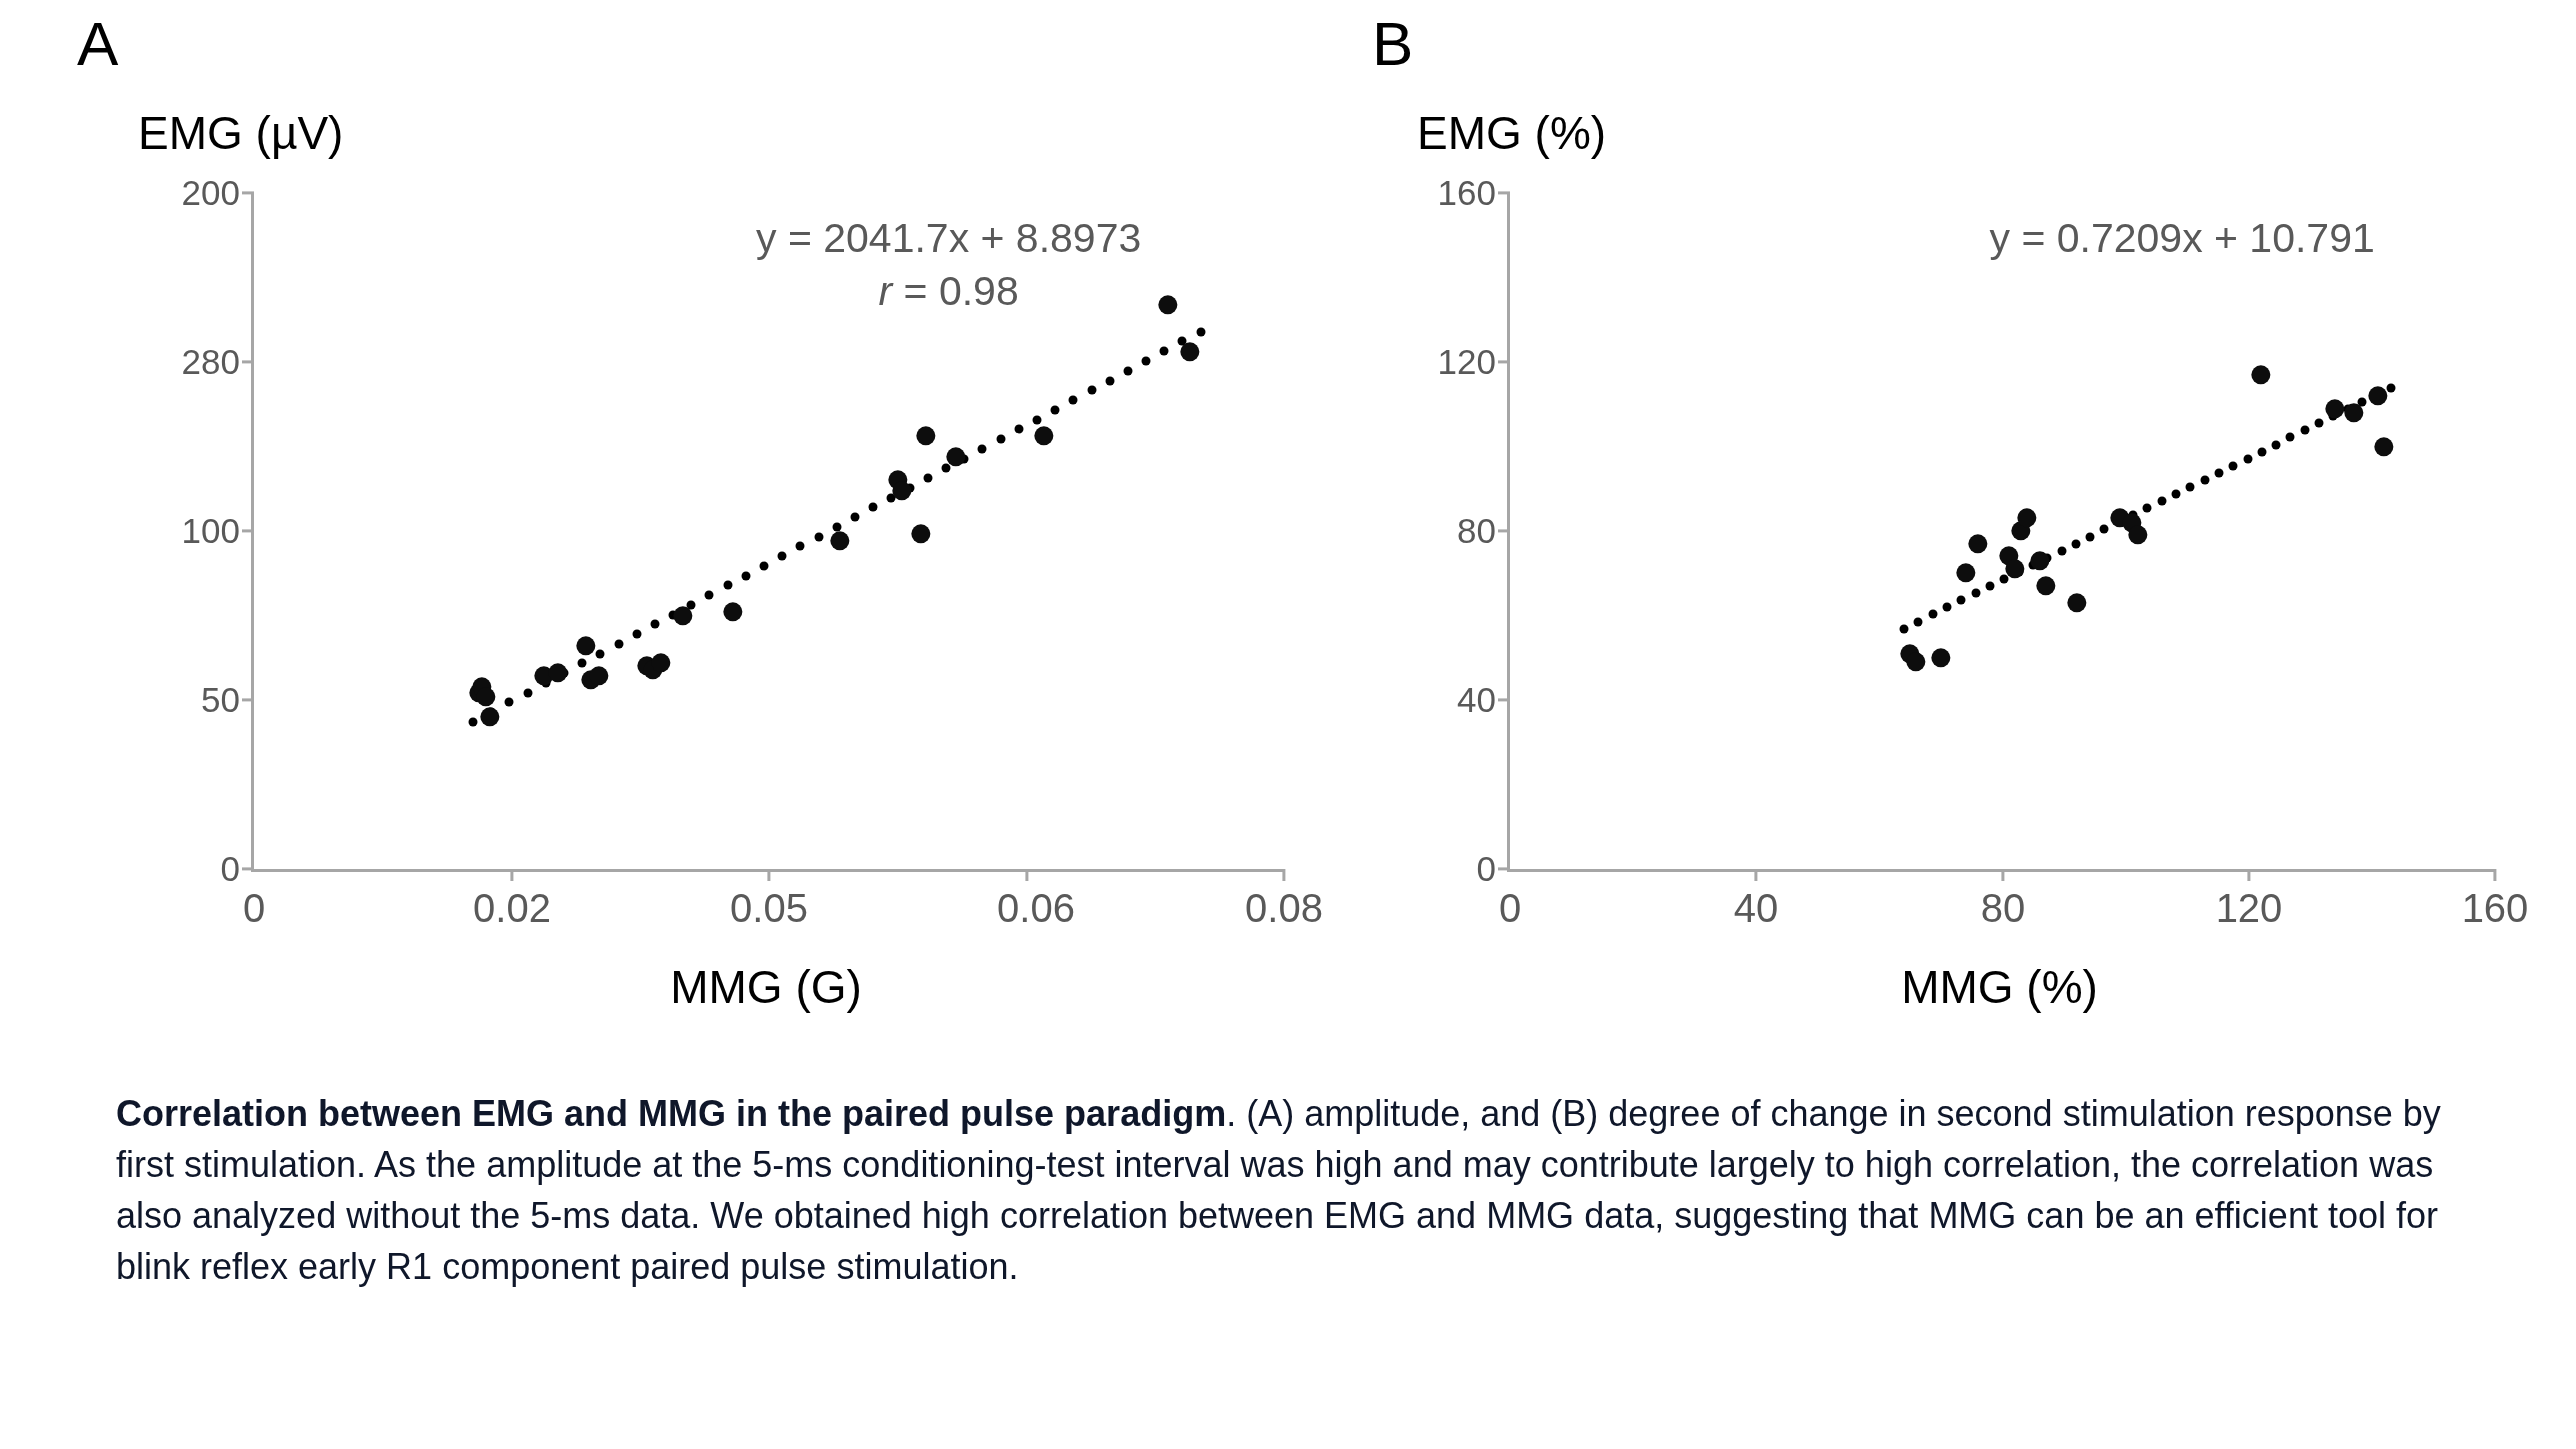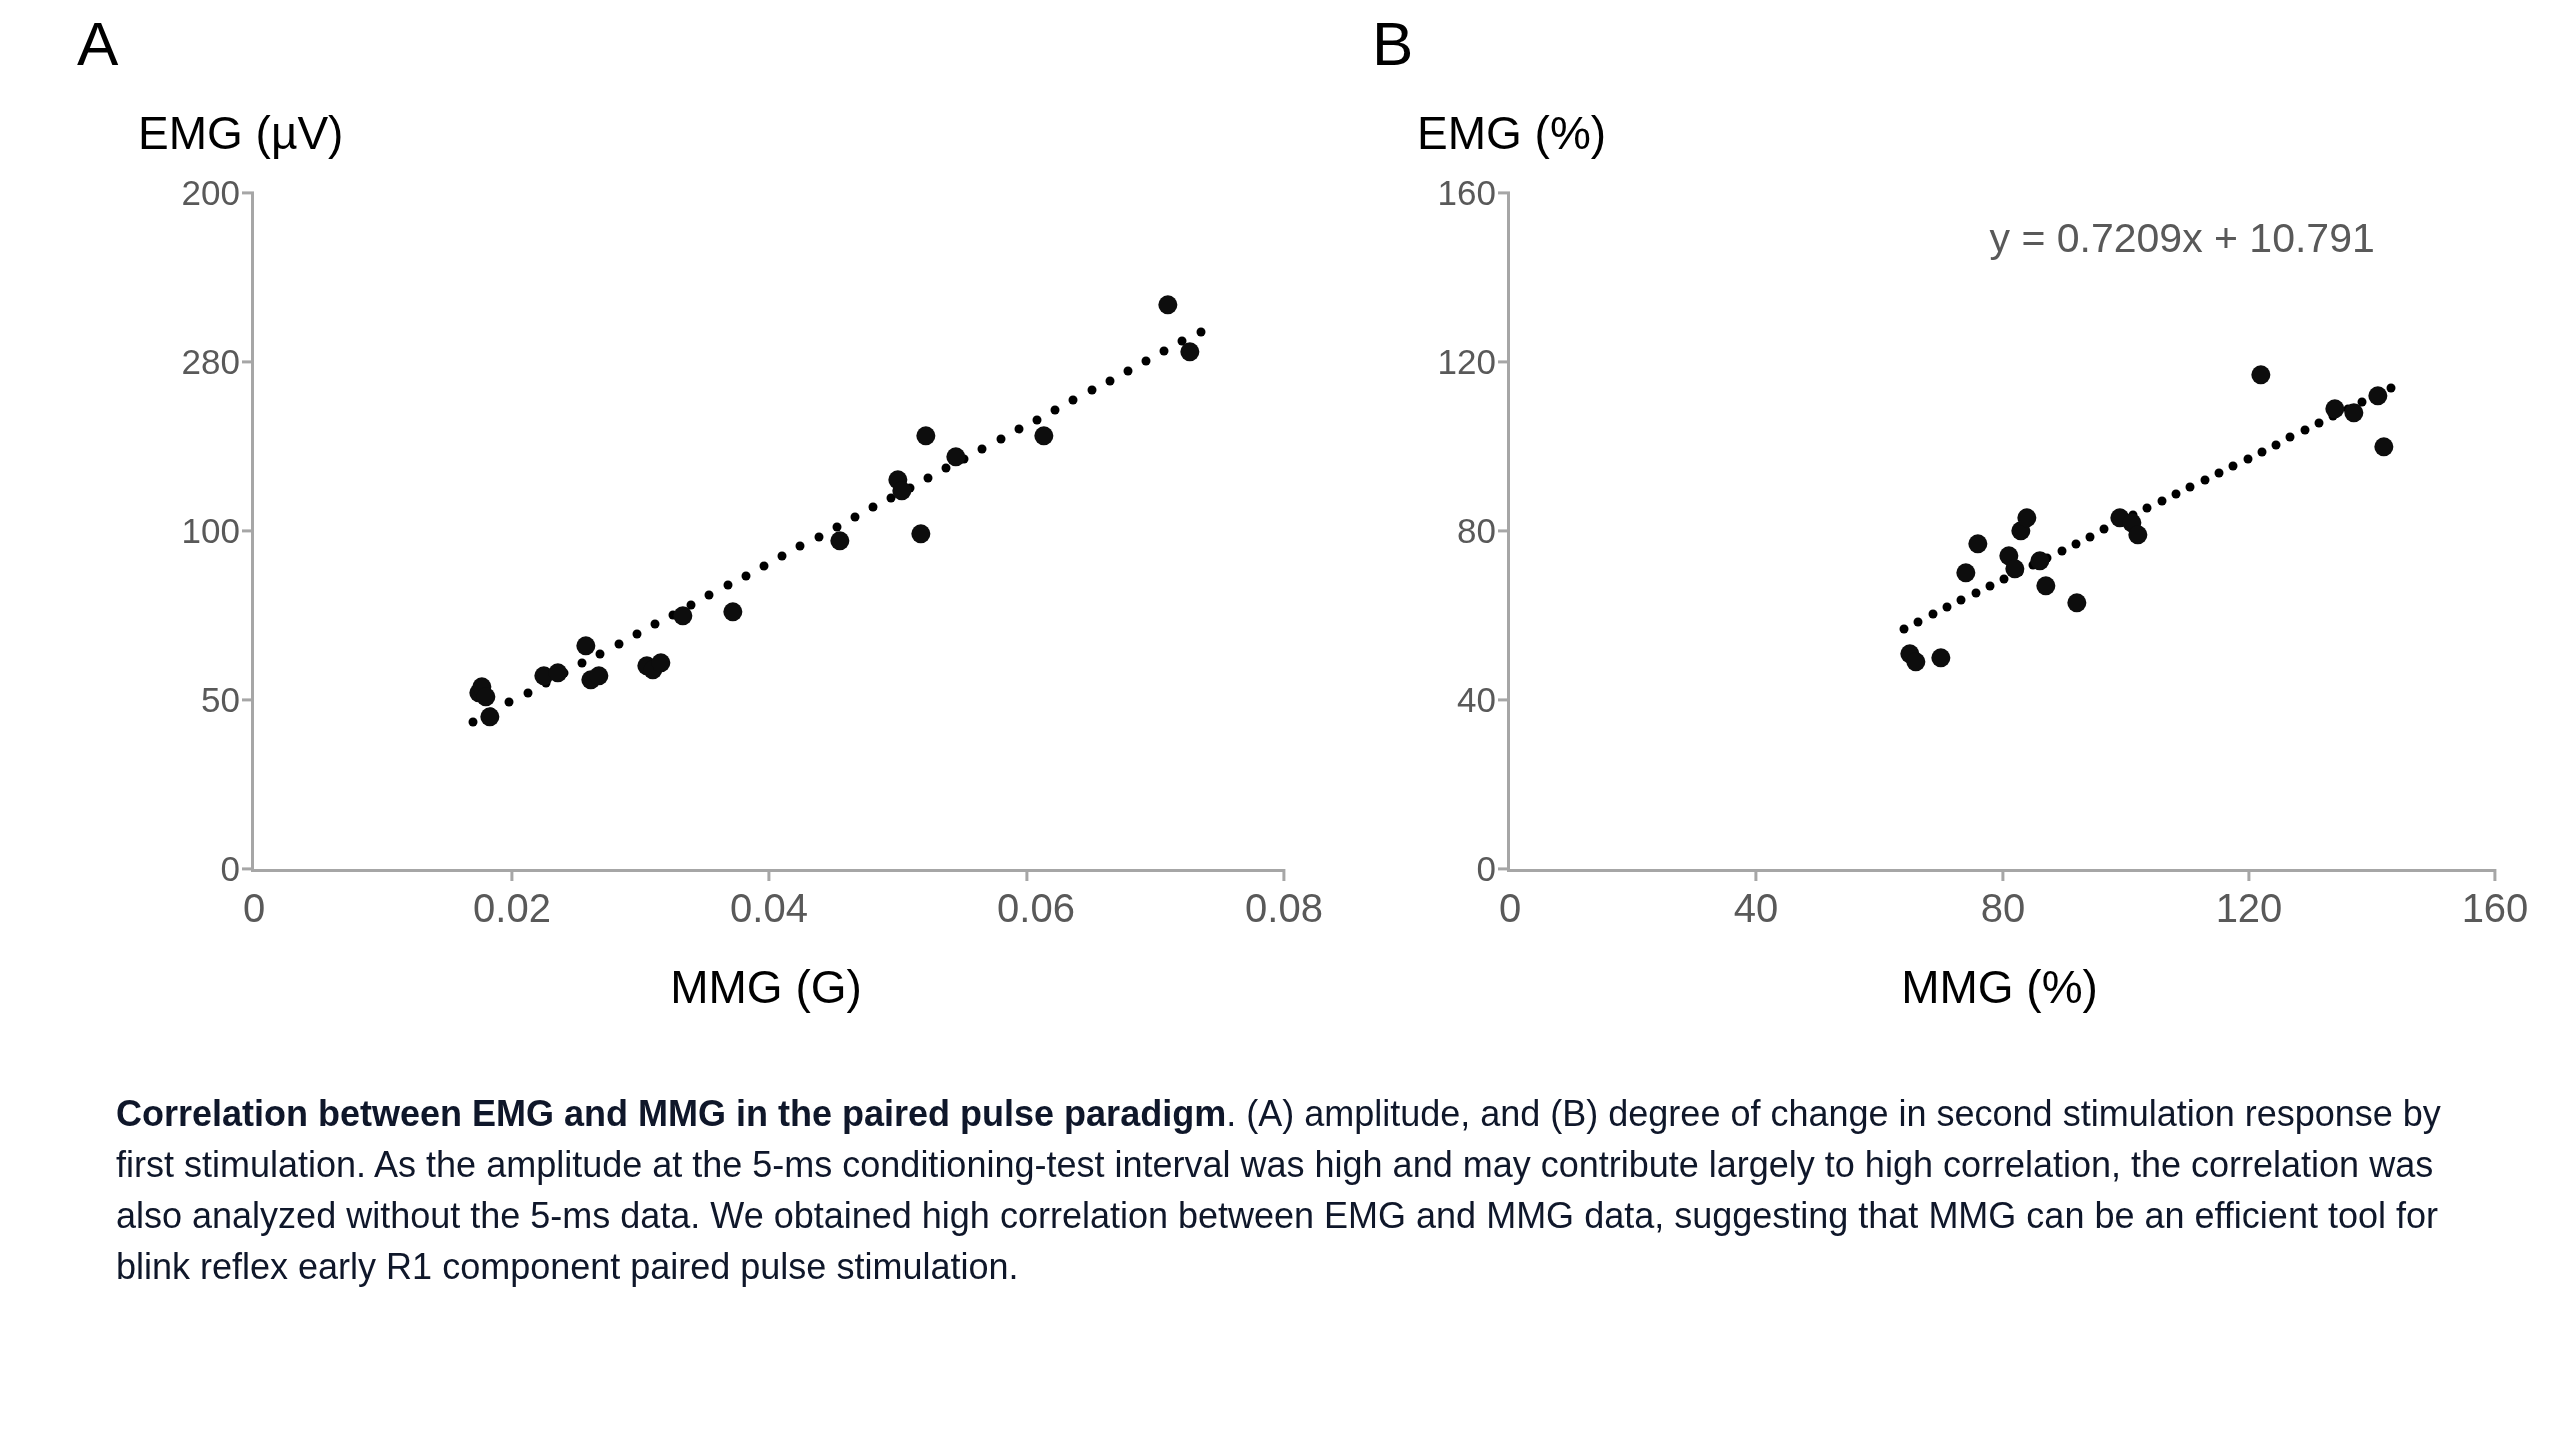--- a/index.html
+++ b/index.html
@@ -122,34 +122,38 @@
 </style>
 </head>
 <body>
 
 <div class="figure-area">
 
   <div class="panel" id="panel-a">
     <div class="panel-letter" style="left:77px; top:13px;">A</div>
     <div class="axis-title-y" style="left:138px; top:106px;">EMG (µV)</div>
     <div class="plot" id="plot-a" style="left:251px; top:193px; width:1030px; height:676px;">
+      <div class="annot" style="left:50%; top:19.3px; transform:translateX(-13px);">
+        <div>y = 2041.7x + 8.8973</div>
+        <div><span class="ital">r</span><span> = 0.98</span></div>
+      </div>
     <div class="tick-y" style="top: 676px;">0</div>
         <div class="tickmark-y" style="top: 676px;"></div>
         <div class="tick-y" style="top: 507px;">50</div>
         <div class="tickmark-y" style="top: 507px;"></div>
         <div class="tick-y" style="top: 338px;">100</div>
         <div class="tickmark-y" style="top: 338px;"></div>
         <div class="tick-y" style="top: 169px;">280</div>
         <div class="tickmark-y" style="top: 169px;"></div>
         <div class="tick-y" style="top: 0px;">200</div>
         <div class="tickmark-y" style="top: 0px;"></div>
         <div class="tick-x" style="left: 0px;">0</div>
         <div class="tick-x" style="left: 258px;">0.02</div>
         <div class="tickmark-x" style="left: 258px;"></div>
-        <div class="tick-x" style="left: 515px;">0.04</div>
+        <div class="tick-x" style="left: 515px;">0.05</div>
         <div class="tickmark-x" style="left: 515px;"></div>
         <div class="tick-x" style="left: 782px;">0.06</div>
         <div class="tickmark-x" style="left: 773px;"></div>
         <div class="tick-x" style="left: 1030px;">0.08</div>
         <div class="tickmark-x" style="left: 1030px;"></div>
         <div class="trend-dot" style="left: 219px; top: 529px; width: 9px; height: 9px;"></div>
         <div class="trend-dot" style="left: 237px; top: 519px; width: 9px; height: 9px;"></div>
         <div class="trend-dot" style="left: 255px; top: 509px; width: 9px; height: 9px;"></div>
         <div class="trend-dot" style="left: 274px; top: 500px; width: 9px; height: 9px;"></div>
         <div class="trend-dot" style="left: 292px; top: 490px; width: 9px; height: 9px;"></div>

